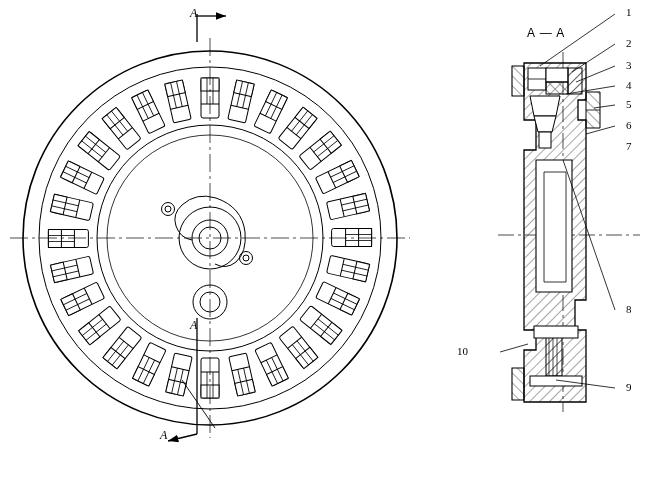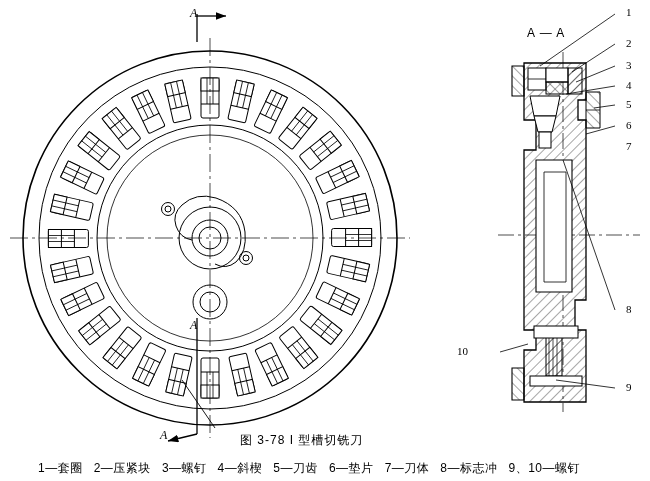--- a/index.html
+++ b/index.html
@@ -192,19 +192,15 @@
   <div class="lbl" style="left:626px;top:37px;">2</div>
   <div class="lbl" style="left:626px;top:59px;">3</div>
   <div class="lbl" style="left:626px;top:79px;">4</div>
   <div class="lbl" style="left:626px;top:98px;">5</div>
   <div class="lbl" style="left:626px;top:119px;">6</div>
   <div class="lbl" style="left:626px;top:140px;">7</div>
   <div class="lbl" style="left:626px;top:303px;">8</div>
   <div class="lbl" style="left:626px;top:381px;">9</div>
   <div class="lbl" style="left:457px;top:345px;">10</div>
 
-  <div class="fig-caption">图 3-78   I 型槽切铣刀</div>
-
-  <div class="legend">
-    <span>1—套圈</span><span>2—压紧块</span><span>3—螺钉</span><span>4—斜楔</span><span>5—刀齿</span><span>6—垫片</span><span>7—刀体</span><span>8—标志冲</span><span>9、10—螺钉</span>
-  </div>
+
 
 </div>
 
 </body></html>

